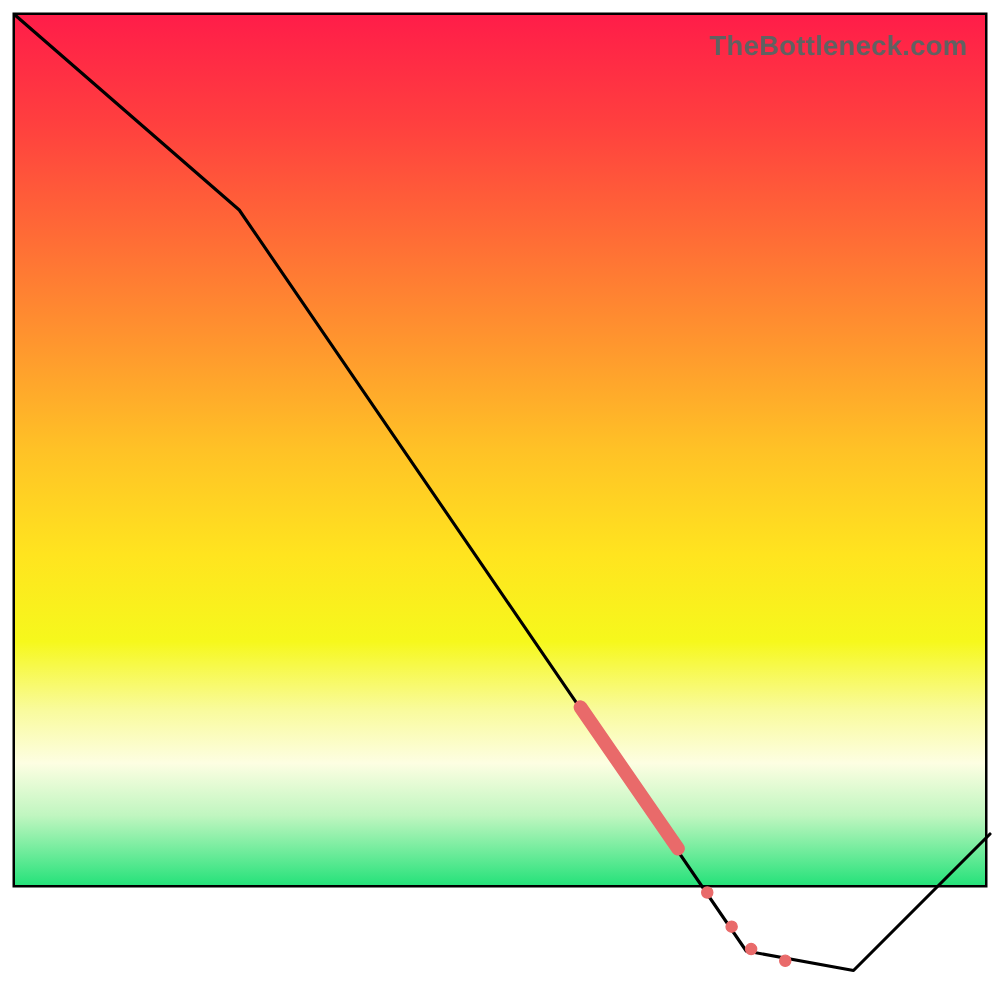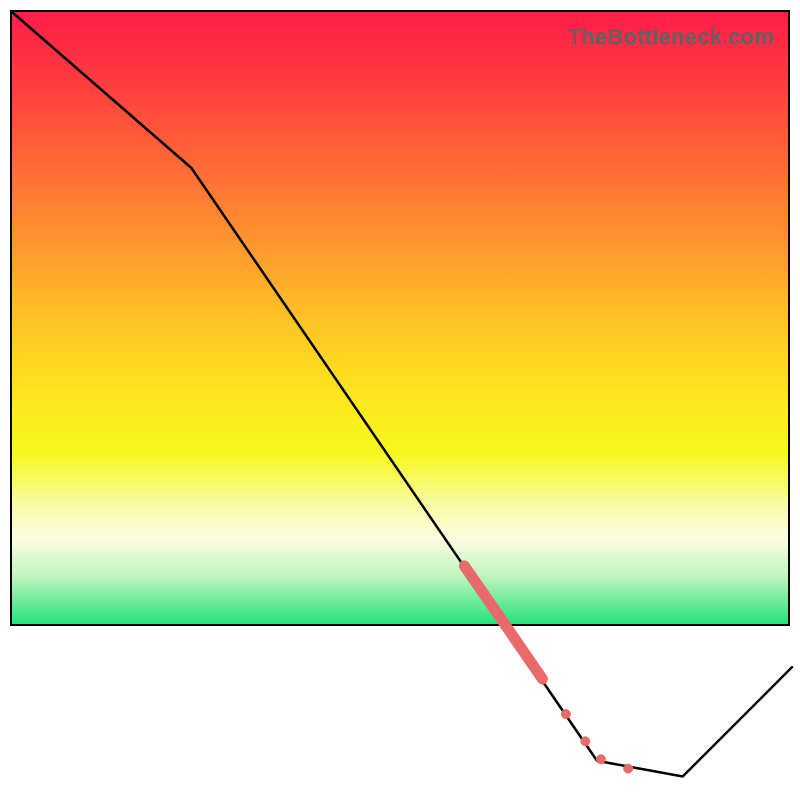--- a/index.html
+++ b/index.html
@@ -14,21 +14,21 @@
     position: relative;
     width: 800px;
     height: 800px;
   }
   
   .plot {
     position: absolute;
     left: 10px;
     top: 10px;
     width: 780px;
-    height: 616px;
+    height: 700px;
     
     background: linear-gradient(
       to bottom,
       #ff1d49 0%,
       #ff3e3f 12%,
       #ff6a36 25%,
       #ff972e 38%,
       #ffc226 50%,
       #ffe41f 62%,
       #f6f81c 72%,

